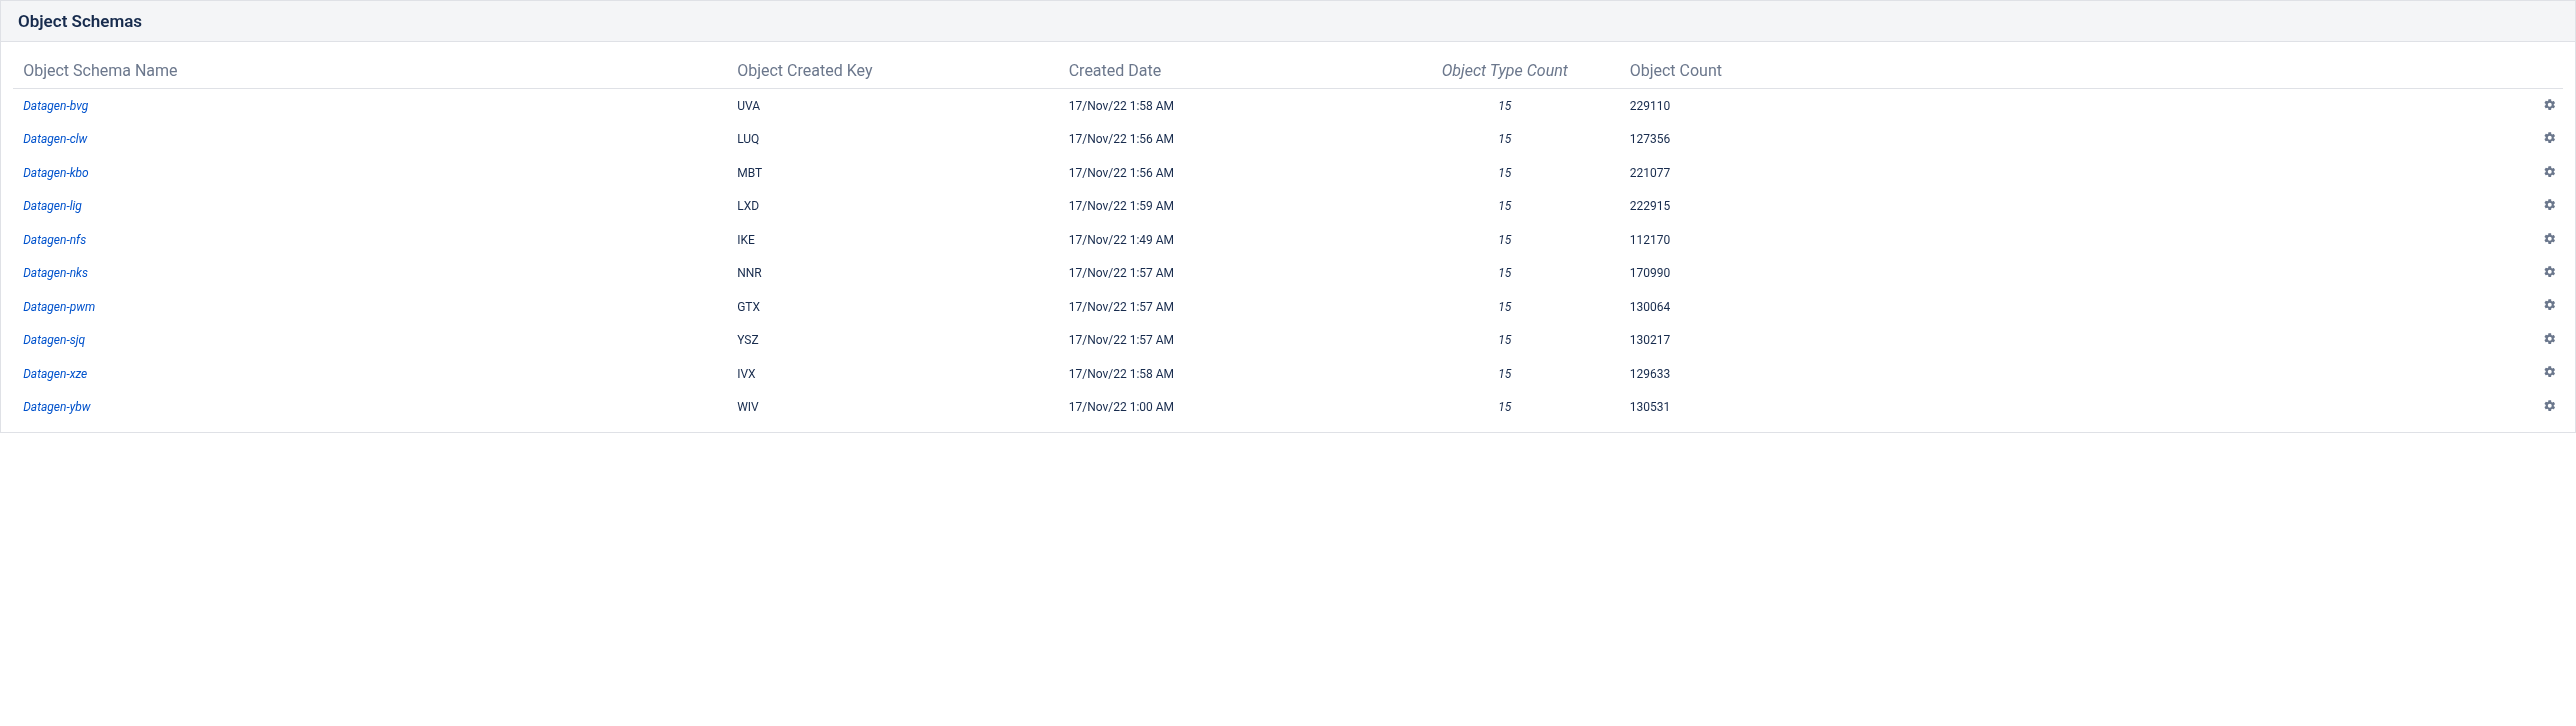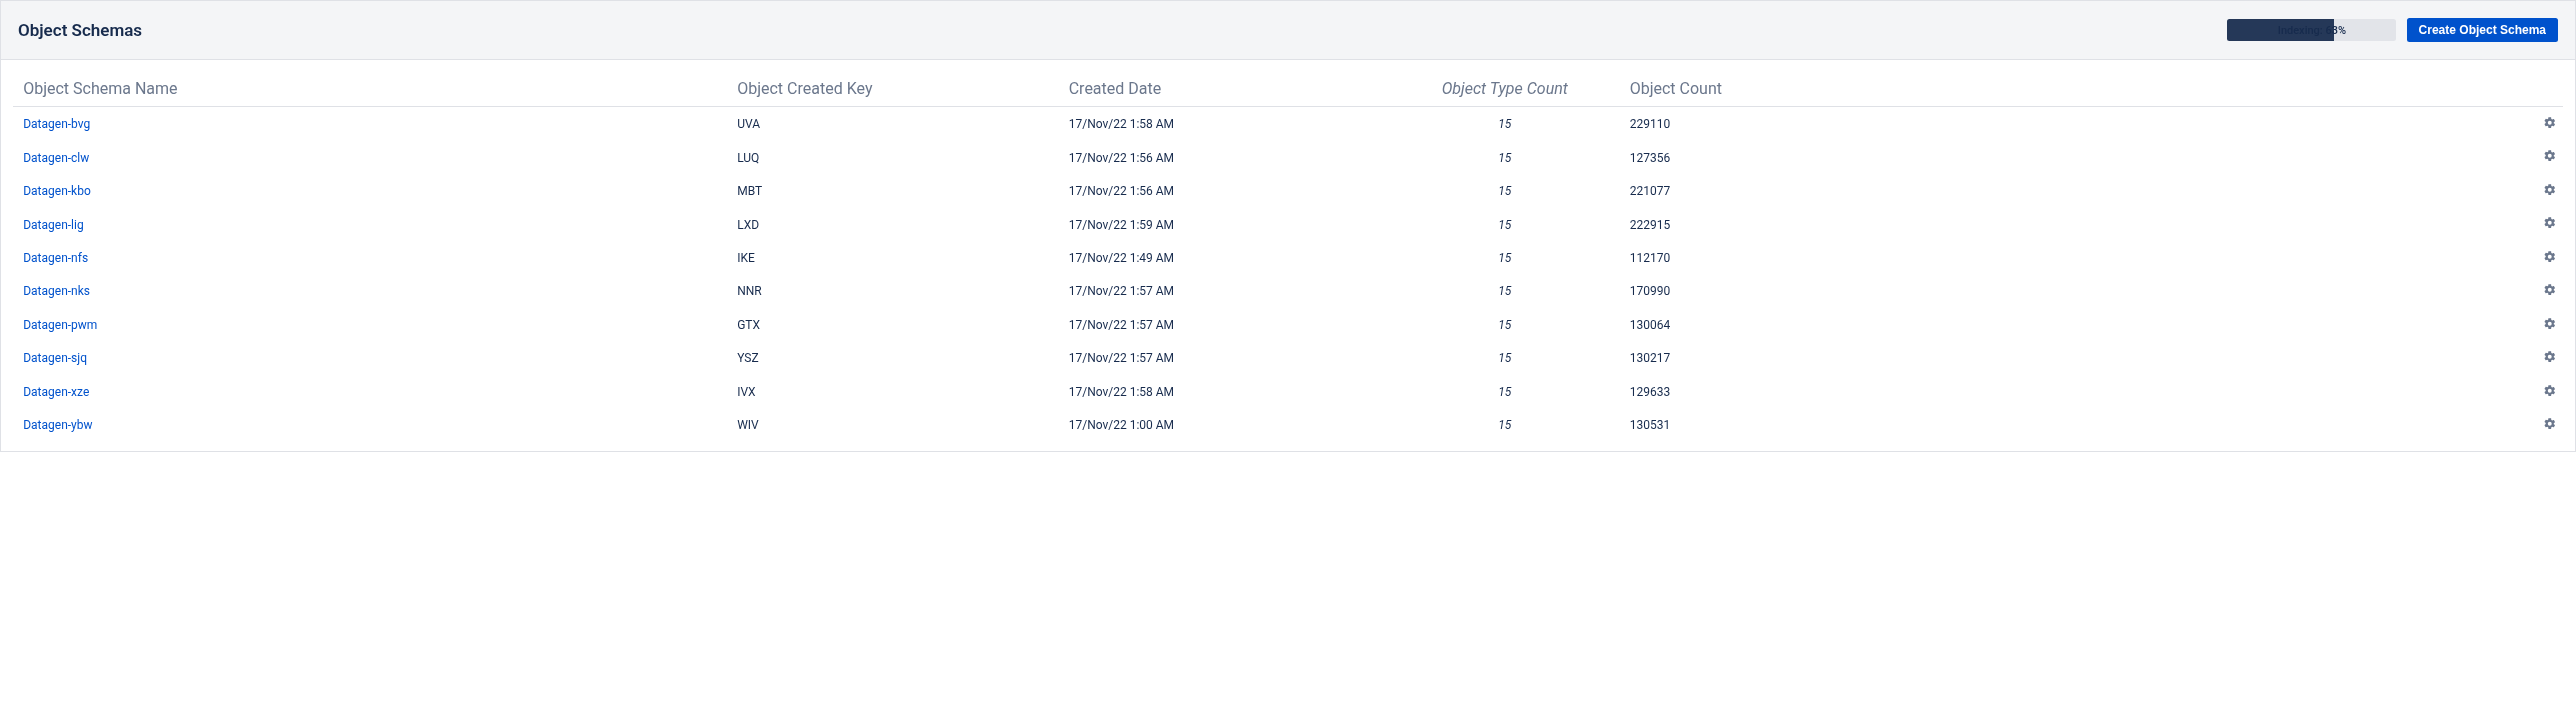--- a/index.html
+++ b/index.html
@@ -14,21 +14,21 @@
     width: 100%;
     border: 0.8px solid #dfe1e6;
     background: #fff;
   }
 
   
   .header {
     display: flex;
     align-items: center;
     justify-content: space-between;
-    padding: 17px 17px;
+    padding: 10px 17px;
     background: #f4f5f7;
     border-bottom: 0.8px solid #dfe1e6;
   }
   .header-title {
     font-size: 17px;
     font-weight: 600;
     color: #172B4D;
   }
   .header-actions {
     display: flex;
@@ -95,20 +95,21 @@
   tbody td {
     padding: 6.8px 10.2px;
     font-size: 12px;
     color: #172B4D;
     vertical-align: middle;
   }
   .link {
     color: #0052CC;
     text-decoration: none;
     cursor: pointer;
+    font-style: italic;
   }
 
   col.col-name { width: 28%; }
   col.col-key { width: 13%; }
   col.col-date { width: 13%; }
   col.col-type-count { width: 9%; }
   col.col-obj-count { width: 11%; }
   col.col-spacer { width: auto; }
   col.col-gear { width: 34px; }
 
@@ -127,27 +128,20 @@
   }
   .gear-btn svg { width: 13.5px; height: 13.5px; }
 </style>
 </head>
 <body>
 
 <div class="page">
 
   <div class="header">
     <h1 class="header-title">Object Schemas</h1>
-    <div class="header-actions">
-      <div class="progress-wrap">
-        <div class="progress-fill" style="width:63%"></div>
-        <div class="progress-label">Indexing: 63%</div>
-      </div>
-      <button class="btn-primary">Create Object Schema</button>
-    </div>
   </div>
 
   <div class="table-wrap">
     <table>
       <colgroup>
         <col class="col-name">
           <col class="col-key">
           <col class="col-date">
         <col class="col-type-count">
           <col class="col-obj-count">

